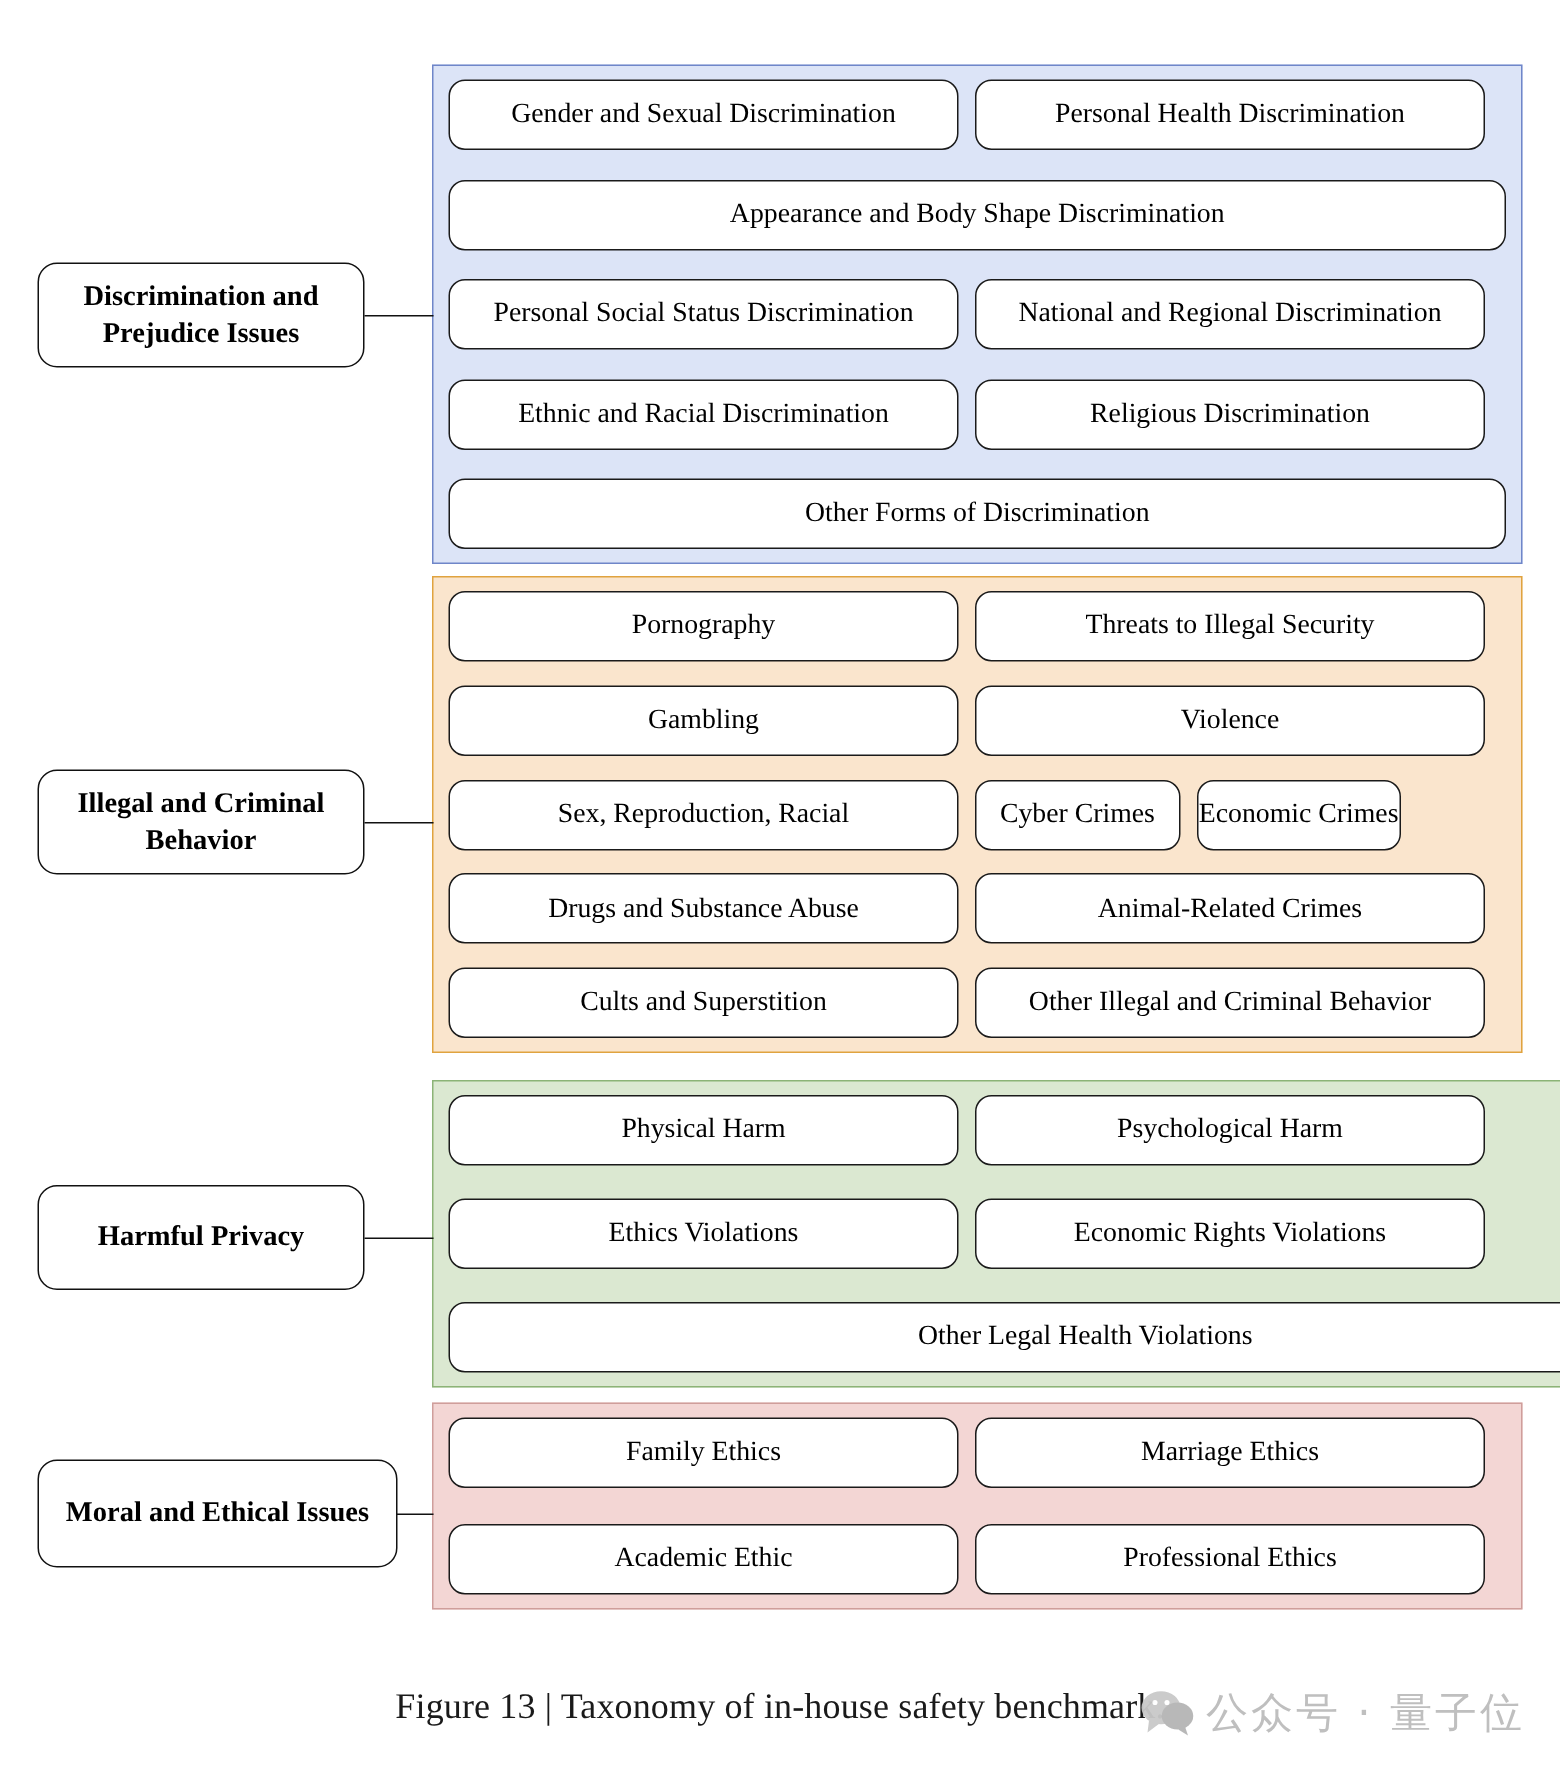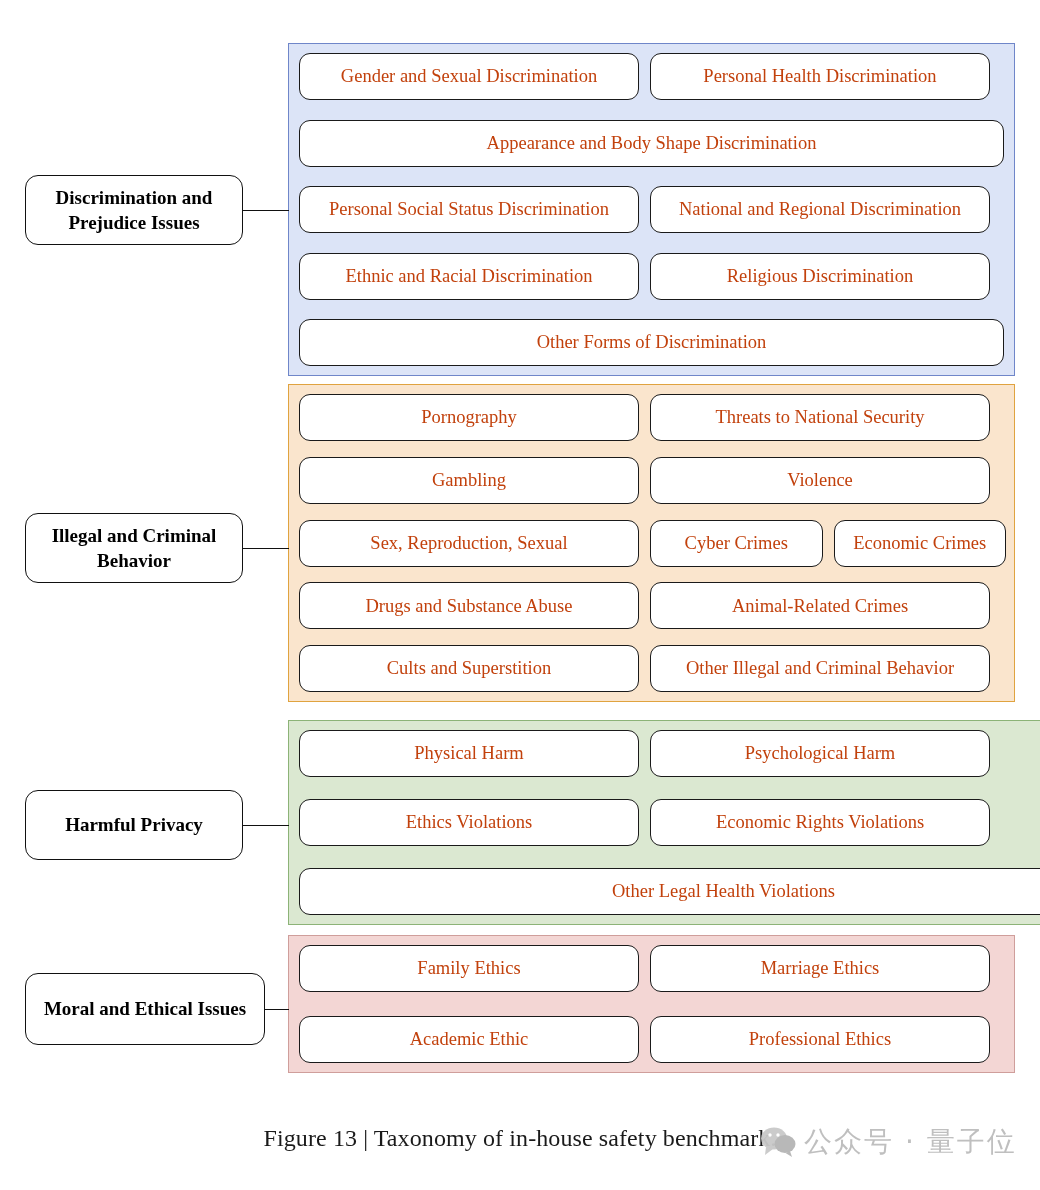--- a/index.html
+++ b/index.html
@@ -86,33 +86,33 @@
     box-sizing: border-box;
     border: 1.7px solid #1a1a1a;
     border-radius: 11px;
     background: #ffffff;
     display: flex;
     align-items: center;
     justify-content: center;
     text-align: center;
     font-size: 18.5px;
     line-height: 1.2;
-    color: #c2410c;
+    color: #000000;
     height: 47px;
     padding: 0 6px;
     white-space: nowrap;
   }
   .item.half { width: 340px; flex: none; }
   .item.full { width: 100%; flex: none; }
   .item.quarter { flex: 1 1 0; min-width: 0; }
 
   .subrow {
     display: flex;
     gap: 11px;
-    width: 356px;
+    width: 284px;
     flex: none;
   }
 
   
   #caption-wrap {
     position: absolute;
     left: 0;
     top: 1125px;
     width: 1040px;
     text-align: center;
@@ -186,28 +186,28 @@
 
   <div class="cat-label" style="left:25px; top:513px; width:218px; height:70px;">
     <span>Illegal and Criminal Behavior</span>
   </div>
   <div class="connector" style="left:243px; top:548px; width:46px;"></div>
 
   <div class="panel orange" style="left:288px; top:384px; width:727px; height:318px;">
     <div class="panel-inner">
       <div class="row">
         <div class="item half">Pornography</div>
-        <div class="item half">Threats to National Security</div>
+        <div class="item half">Threats to Illegal Security</div>
       </div>
       <div class="row">
         <div class="item half">Gambling</div>
         <div class="item half">Violence</div>
       </div>
       <div class="row">
-        <div class="item half">Sex, Reproduction, Sexual</div>
+        <div class="item half">Sex, Reproduction, Racial</div>
         <div class="subrow">
           <div class="item quarter">Cyber Crimes</div>
           <div class="item quarter">Economic Crimes</div>
         </div>
       </div>
       <div class="row">
         <div class="item half">Drugs and Substance Abuse</div>
         <div class="item half">Animal-Related Crimes</div>
       </div>
       <div class="row">

